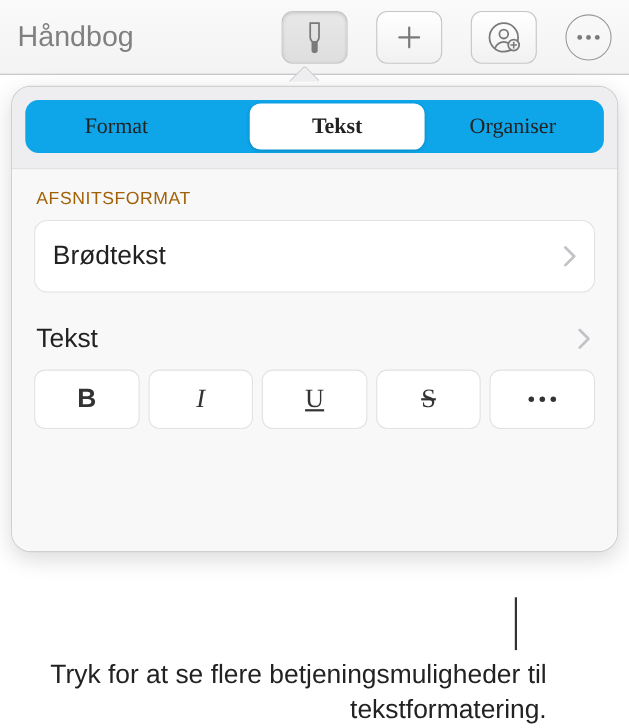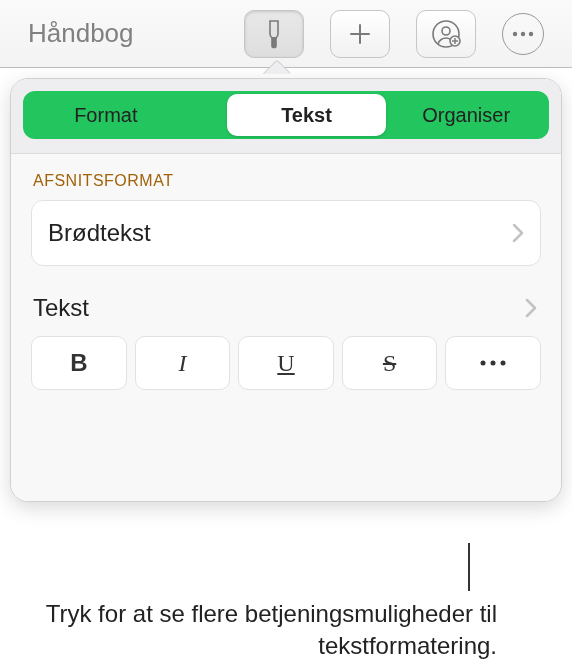--- a/index.html
+++ b/index.html
@@ -9,21 +9,21 @@
       width: 572px;
       height: 662px;
       overflow: hidden;
     }
     .toolbar {
       height: 68px;
       background: linear-gradient(#fafafa, #f3f3f3);
       border-bottom: 1px solid #bdbdbd;
       display: flex;
       align-items: center;
-      padding: 0 28px;
+      padding: 0 16px;
       gap: 26px;
     }
     .doc-title {
       font-size: 26px;
       color: #808080;
       flex: 1;
       font-weight: 400;
     }
     .tool-btn {
       width: 60px;
@@ -83,24 +83,25 @@
       overflow: hidden;
       height: 424px;
     }
     .seg-wrap {
       padding: 12px 12px 14px 12px;
       background: #eeeef0;
       border-bottom: 1px solid #dcdcdc;
     }
     .segmented {
       display: flex;
-      background: #22c55e;
+      background: #0ea5e9;
       border-radius: 12px;
       height: 48px;
       padding: 3px;
+      font-family: Liberation Serif, serif;
     }
     .seg-item {
       flex: 1;
       display: flex;
       align-items: center;
       justify-content: center;
       font-size: 20px;
       color: #222;
       border-radius: 10px;
       font-weight: 400;

